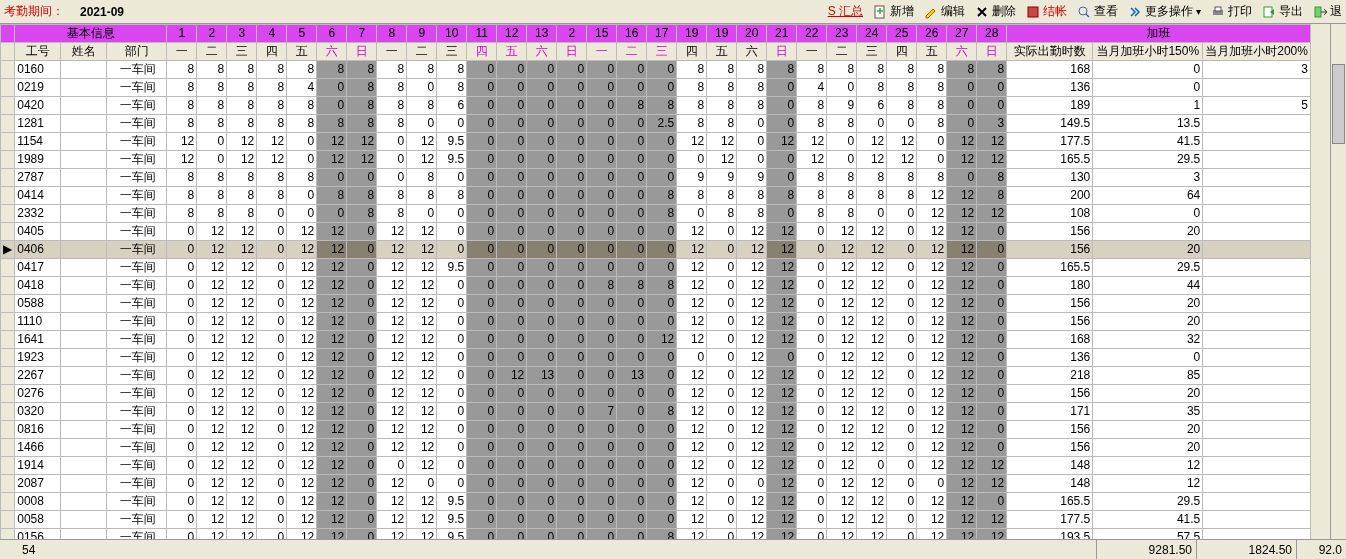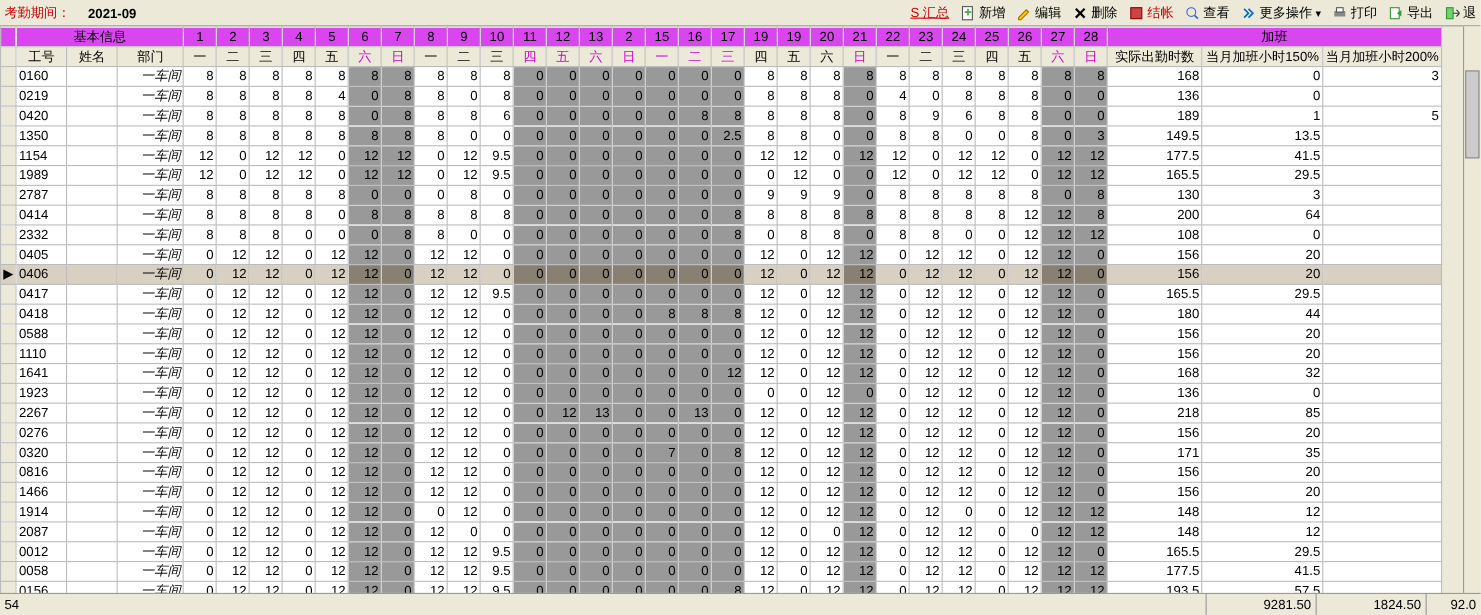--- a/index.html
+++ b/index.html
@@ -42,27 +42,27 @@
 th { background: #ece9d8; text-align: center; }
 .group-hdr th { background: #d946ef; text-align: center; }
 .day-hdr th.sat { color: #d000d0; }
 .day-hdr th.sun { color: #d000d0; }
 .row-indicator { width: 14px; background: #ece9d8; text-align: center; }
 td.num { text-align: right; }
 td.lft { text-align: left; }
 td.grey { background: #999; }
 tr.sel td { background: #d8d0c0; }
 tr.sel td.grey { background: #888070; }
-.dept { text-align: right; padding-left: 4px; font-style: italic; }
+.dept { text-align: center; padding-left: 4px; }
 .status {
   position: absolute; bottom: 0; left: 0; right: 0; height: 20px;
   display: flex; align-items: center; background: #ece9d8;
   border-top: 1px solid #999; font-size: 12px;
 }
-.status .cnt { width: 200px; padding-left: 4px; }
+.status .cnt { width: 200px; padding-left: 22px; }
 .status .spc { flex: 1; }
 .status .cell {
   width: 100px; border-left: 1px solid #999; height: 100%;
   display: flex; align-items: center; justify-content: flex-end; padding-right: 4px;
 }
 .scrollbar-v {
   position: absolute; right: 0; top: 24px; bottom: 20px; width: 16px;
   background: #ece9d8; border-left: 1px solid #999;
 }
 .scrollbar-v .thumb { position: absolute; left: 1px; right: 1px; top: 40px; height: 80px; background: #ccc; border: 1px solid #888; }
@@ -342,21 +342,21 @@
           <td class="num">8</td>
           <td class="num">8</td>
           <td class="num grey">0</td>
           <td class="num grey">0</td>
           <td class="num">189</td>
           <td class="num">1</td>
           <td class="num">5</td>
         </tr>
         <tr>
           <td class="row-indicator"></td>
-          <td class="lft">1350</td>
+          <td class="lft">1281</td>
           <td class="lft"></td>
           <td class="dept">一车间</td>
           <td class="num">8</td>
           <td class="num">8</td>
           <td class="num">8</td>
           <td class="num">8</td>
           <td class="num">8</td>
           <td class="num grey">8</td>
           <td class="num grey">8</td>
           <td class="num">8</td>
@@ -1119,21 +1119,21 @@
           <td class="num">0</td>
           <td class="num">0</td>
           <td class="num grey">12</td>
           <td class="num grey">12</td>
           <td class="num">148</td>
           <td class="num">12</td>
           <td class="num"></td>
         </tr>
         <tr>
           <td class="row-indicator"></td>
-          <td class="lft">0012</td>
+          <td class="lft">0008</td>
           <td class="lft"></td>
           <td class="dept">一车间</td>
           <td class="num">0</td>
           <td class="num">12</td>
           <td class="num">12</td>
           <td class="num">0</td>
           <td class="num">12</td>
           <td class="num grey">12</td>
           <td class="num grey">0</td>
           <td class="num">12</td>

